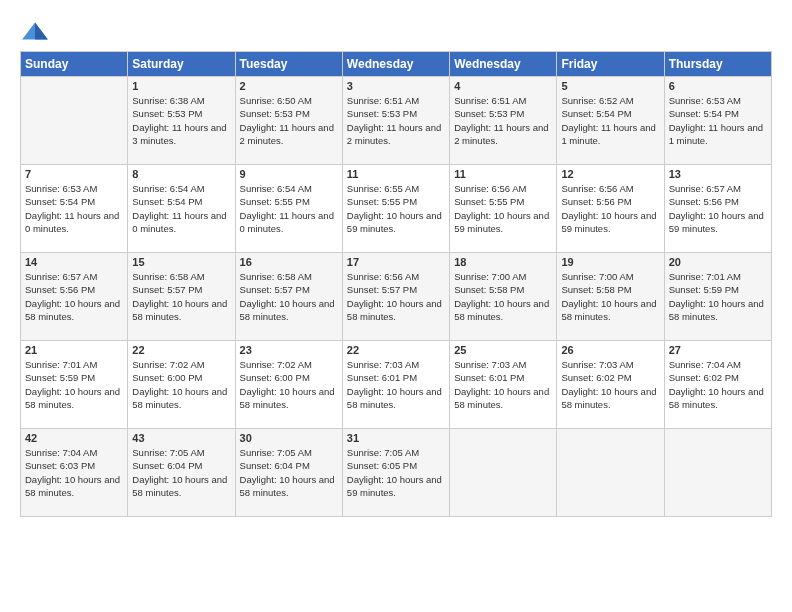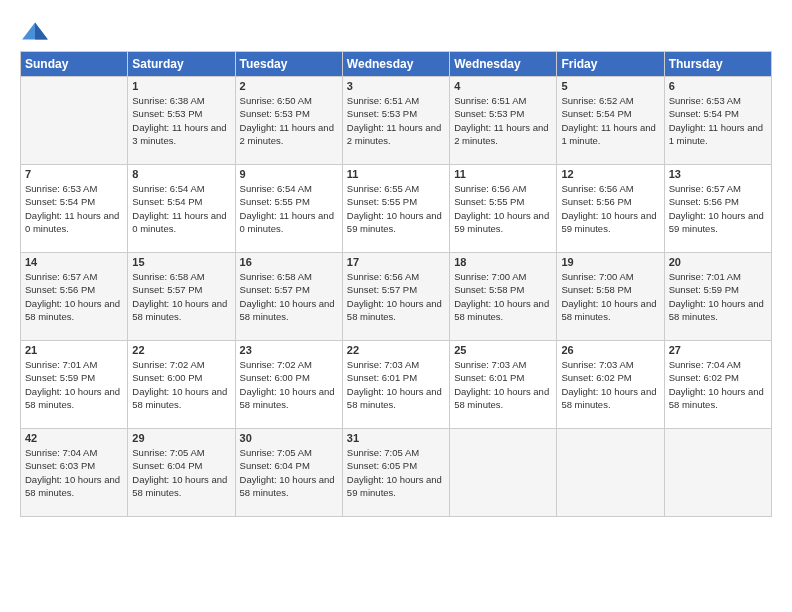--- a/index.html
+++ b/index.html
@@ -340,21 +340,21 @@
       <tr>
         <td>
         <div class="day-number">42</div>
         <div class="day-info">
           <span>Sunrise: 7:04 AM</span><br>
           <span>Sunset: 6:03 PM</span><br>
           <span>Daylight: 10 hours and 58 minutes.</span>
         </div>
       </td>
         <td>
-        <div class="day-number">29</div>
+        <div class="day-number">43</div>
         <div class="day-info">
           <span>Sunrise: 7:05 AM</span><br>
           <span>Sunset: 6:04 PM</span><br>
           <span>Daylight: 10 hours and 58 minutes.</span>
         </div>
       </td>
         <td>
         <div class="day-number">30</div>
         <div class="day-info">
           <span>Sunrise: 7:05 AM</span><br>

